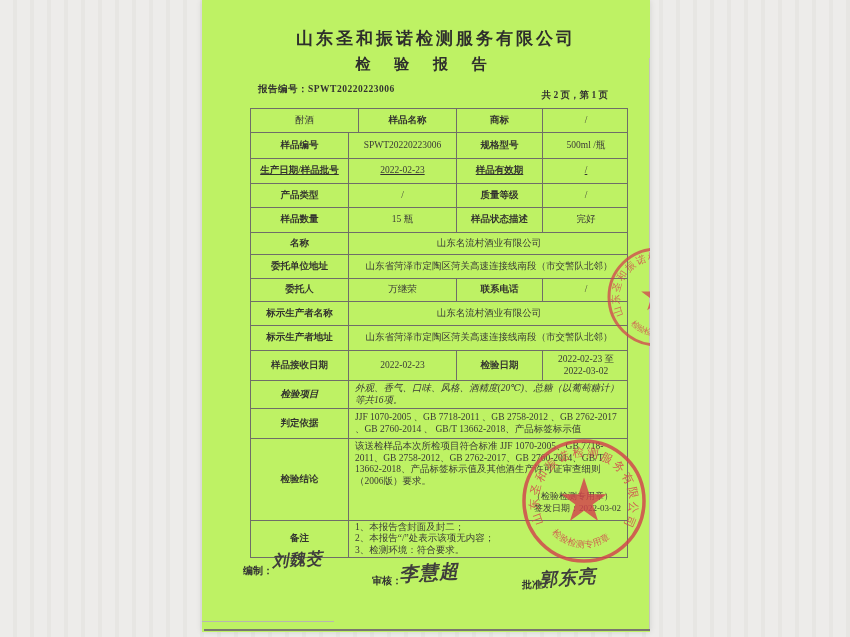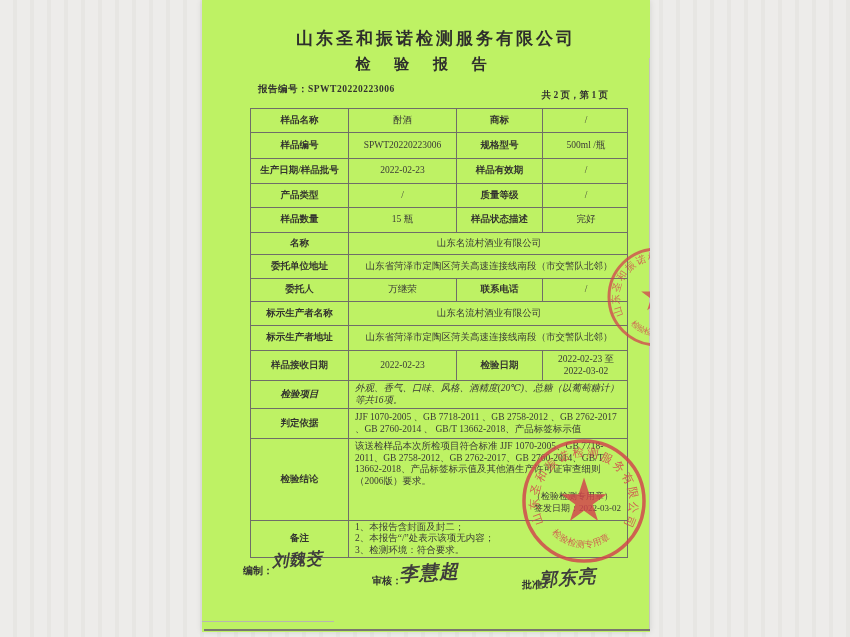--- a/index.html
+++ b/index.html
@@ -60,32 +60,32 @@
 <div id="paper">
 
   <div class="abs title1">山东圣和振诺检测服务有限公司</div>
   <div class="abs title2">检 验 报 告</div>
 
   <div class="abs reportno"><span>报告编号：</span><span>SPWT20220223006</span></div>
   <div class="abs pageinfo">共 2 页，第 1 页</div>
 
   <div id="report-table">
       <div class="trow" style="height: 24px;">
+        <div class="tcell c2">酎酒</div>
         <div class="tcell label c1">样品名称</div>
-        <div class="tcell c2">酎酒</div>
         <div class="tcell label c3">商标</div>
         <div class="tcell c4">/</div>
       </div>
       <div class="trow" style="height: 26px;">
         <div class="tcell label c1">样品编号</div>
         <div class="tcell c2">SPWT20220223006</div>
         <div class="tcell label c3">规格型号</div>
         <div class="tcell c4">500ml /瓶</div>
       </div>
-      <div class="trow" style="height: 25px;">
+      <div class="trow" style="height: 25px; text-decoration: underline;">
         <div class="tcell label c1">生产日期/样品批号</div>
         <div class="tcell c2">2022-02-23</div>
         <div class="tcell label c3">样品有效期</div>
         <div class="tcell c4">/</div>
       </div>
       <div class="trow" style="height: 24px;">
         <div class="tcell label c1">产品类型</div>
         <div class="tcell c2">/</div>
         <div class="tcell label c3">质量等级</div>
         <div class="tcell c4">/</div>

